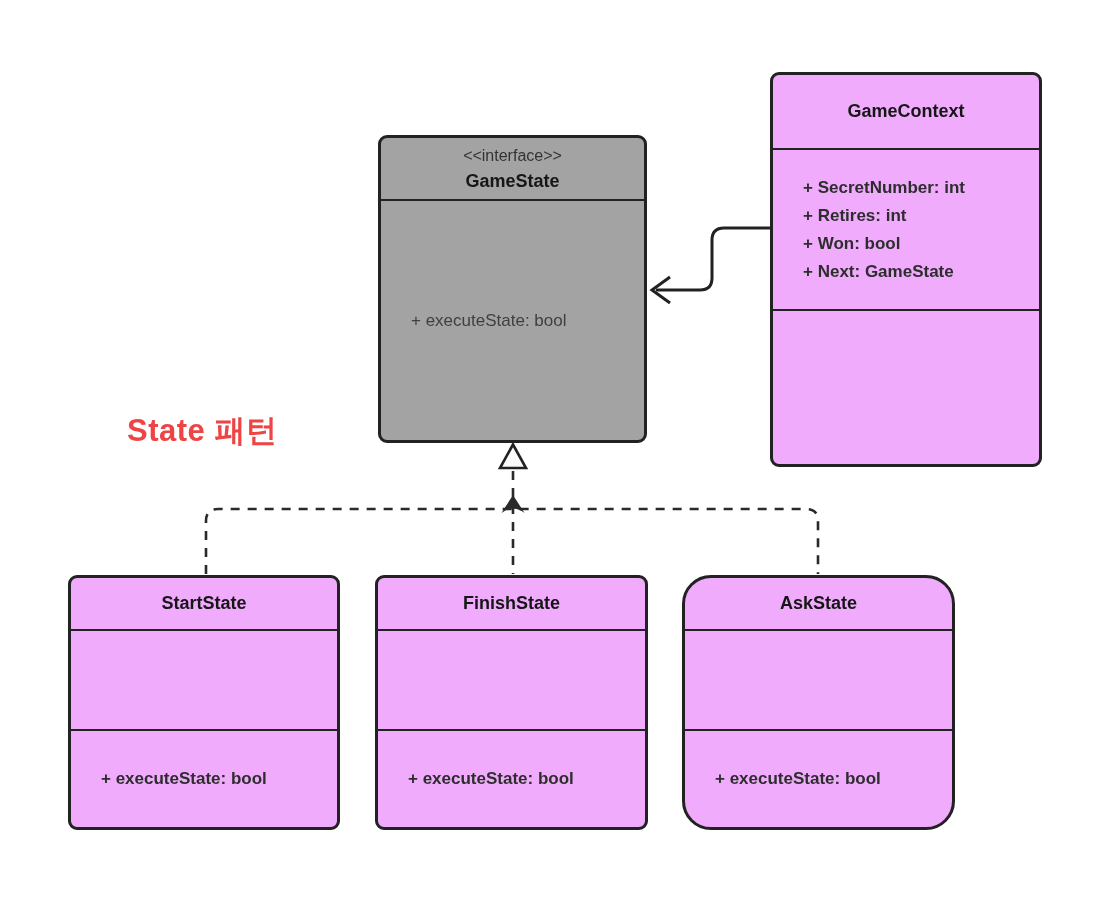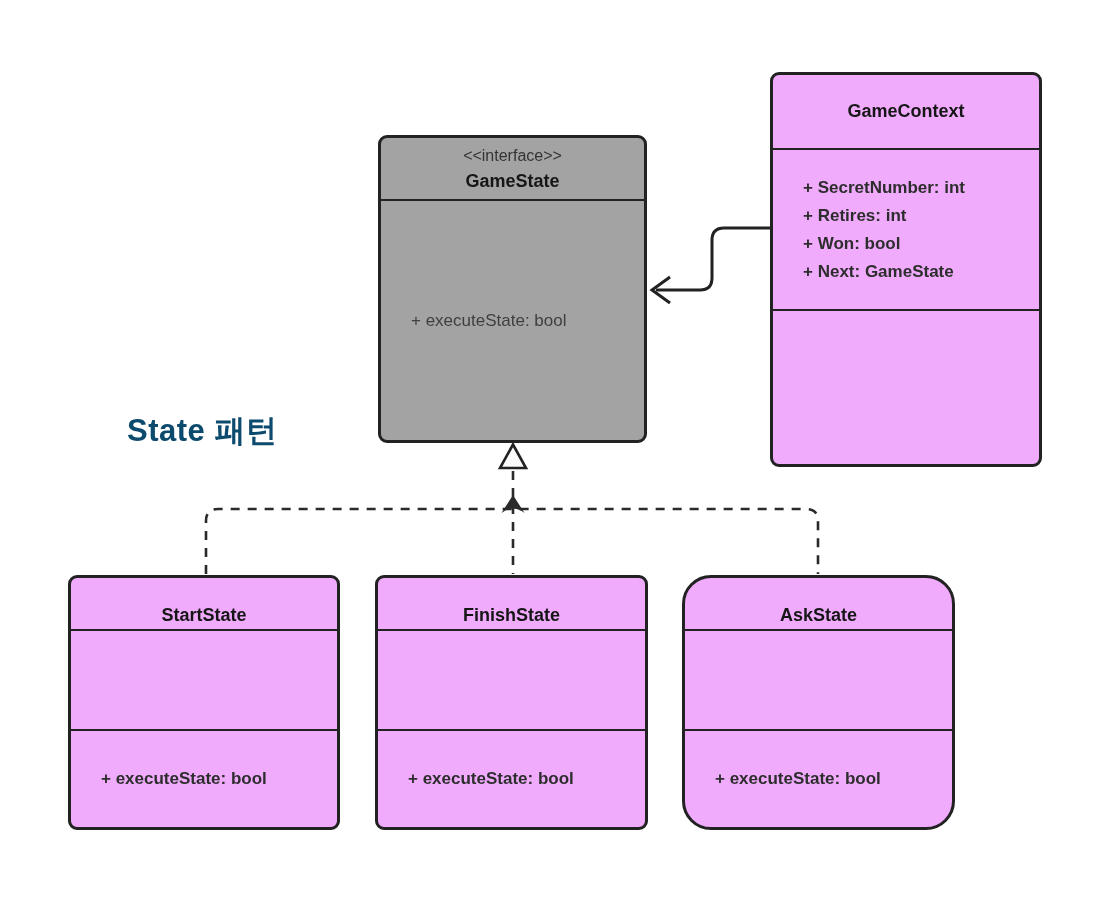--- a/index.html
+++ b/index.html
@@ -20,21 +20,21 @@
     left: 0; top: 0;
     width: 1111px; height: 899px;
     pointer-events: none;
   }
   .diagram-title {
     position: absolute;
     left: 127px;
     top: 410px;
     font-size: 31px;
     font-weight: bold;
-    color: #0c4a6e;
+    color: #ef4444;
     letter-spacing: 0.5px;
     white-space: nowrap;
   }
   .uml-box {
     position: absolute;
     border: 3px solid #222222;
     border-radius: 9px;
     display: flex;
     flex-direction: column;
     background: #f0abfc;
@@ -88,21 +88,21 @@
   
   #box-gamecontext { left: 770px; top: 72px; width: 272px; height: 395px; }
   #box-gamecontext .box-header { height: 75px; }
   #box-gamecontext .attrs { height: 161px; }
 
   
   .state-box { top: 575px; width: 272px; height: 255px; }
   #box-startstate  { left: 68px; }
   #box-finishstate { left: 375px; width: 273px; }
   #box-askstate    { left: 682px; width: 273px; border-radius: 29px; }
-  .state-box .box-header { height: 53px; justify-content: flex-end; }
+  .state-box .box-header { height: 53px; }
   .state-box .attrs { height: 100px; }
 </style>
 </head>
 <body>
 
 <div class="canvas">
 
   <svg class="connector-layer" viewBox="0 0 1111 899">
 
     <g>

